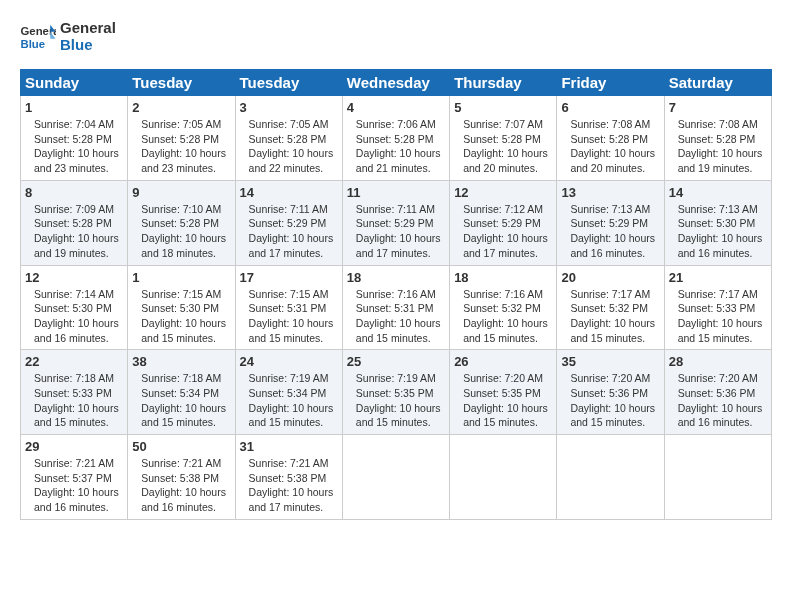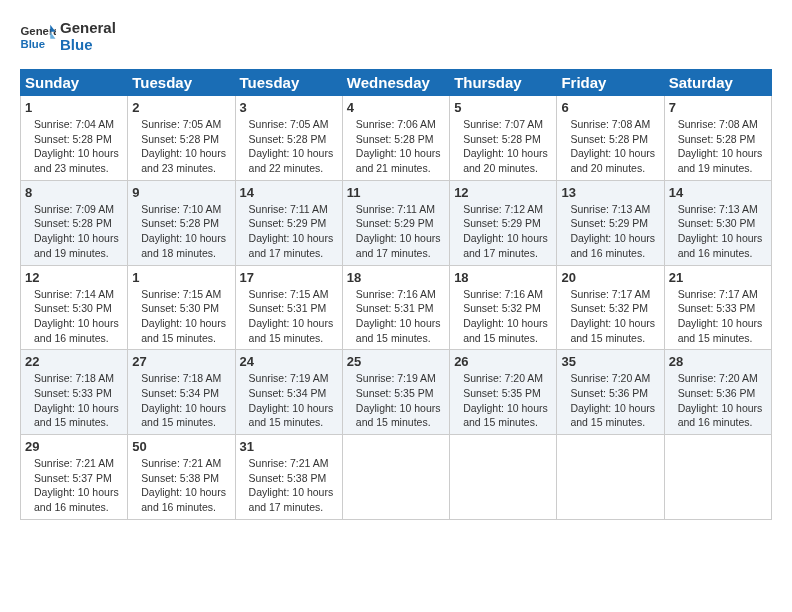--- a/index.html
+++ b/index.html
@@ -203,21 +203,21 @@
         <span class="day-number">21</span>
         <div class="day-info">Sunrise: 7:17 AM<br>Sunset: 5:33 PM<br>Daylight: 10 hours<br>and 15 minutes.</div>
       </td>
       </tr>
       <tr>
         <td>
         <span class="day-number">22</span>
         <div class="day-info">Sunrise: 7:18 AM<br>Sunset: 5:33 PM<br>Daylight: 10 hours<br>and 15 minutes.</div>
       </td>
         <td>
-        <span class="day-number">27</span>
+        <span class="day-number">38</span>
         <div class="day-info">Sunrise: 7:18 AM<br>Sunset: 5:34 PM<br>Daylight: 10 hours<br>and 15 minutes.</div>
       </td>
         <td>
         <span class="day-number">24</span>
         <div class="day-info">Sunrise: 7:19 AM<br>Sunset: 5:34 PM<br>Daylight: 10 hours<br>and 15 minutes.</div>
       </td>
         <td>
         <span class="day-number">25</span>
         <div class="day-info">Sunrise: 7:19 AM<br>Sunset: 5:35 PM<br>Daylight: 10 hours<br>and 15 minutes.</div>
       </td>

